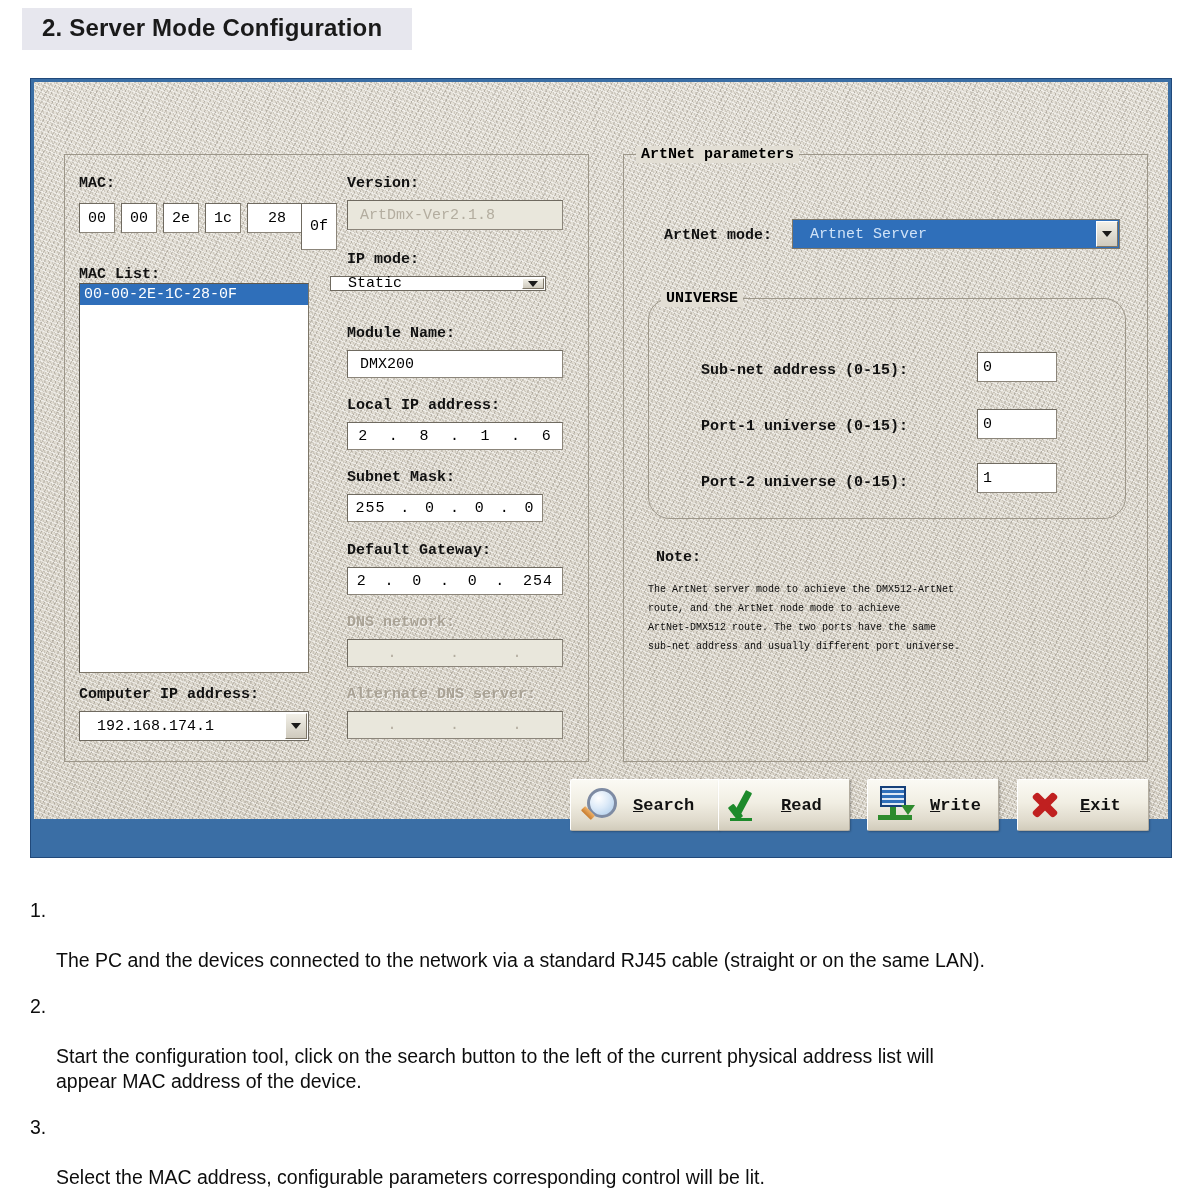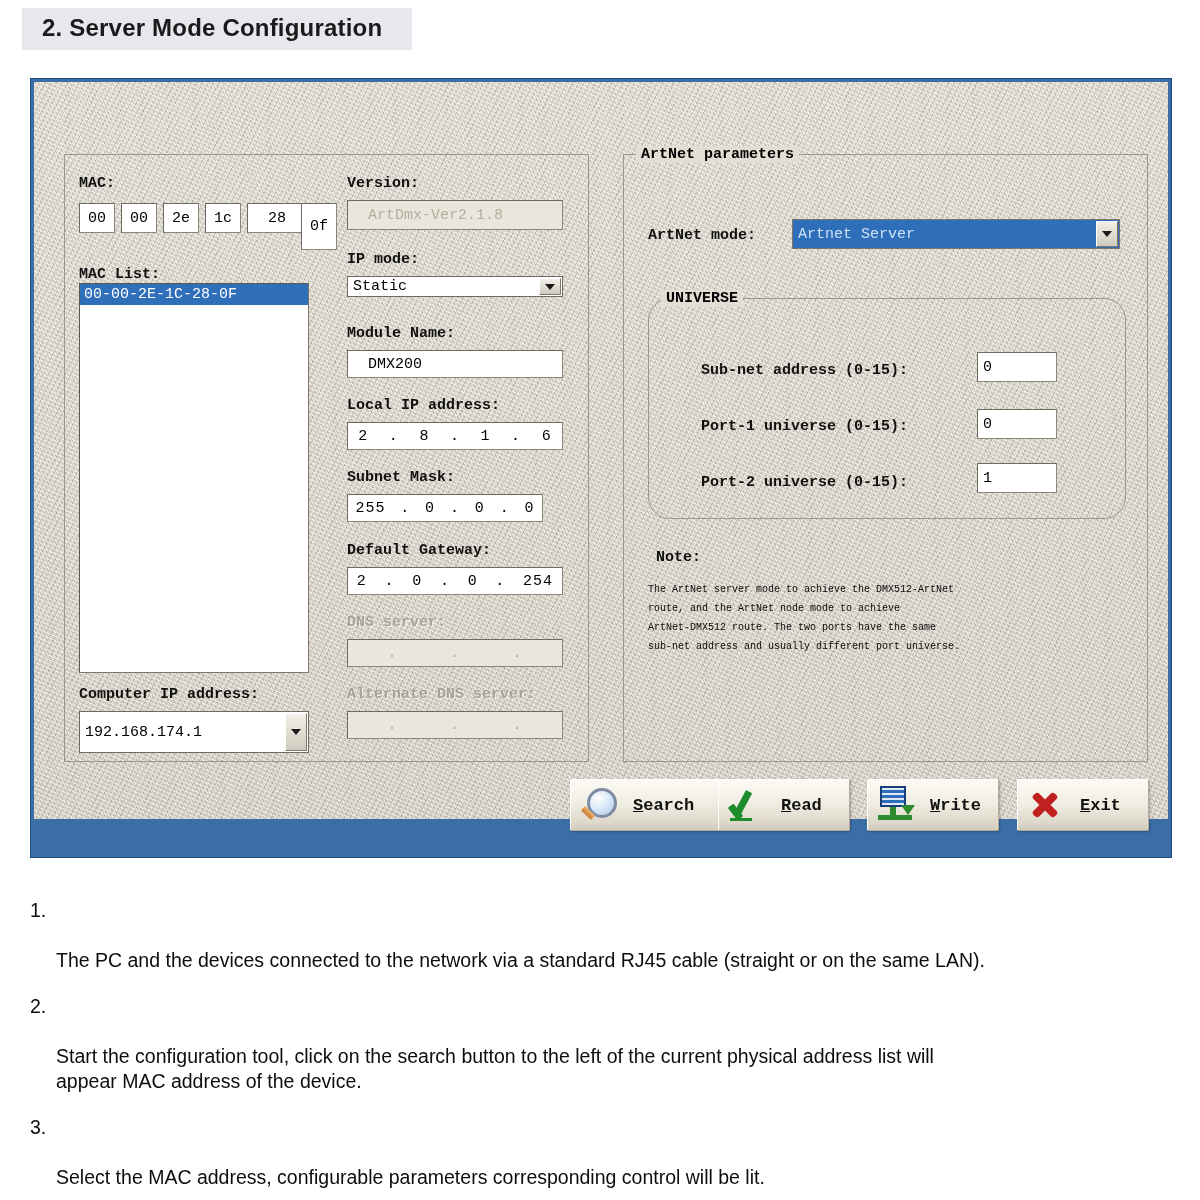--- a/index.html
+++ b/index.html
@@ -184,21 +184,21 @@
     background: #ffffff;
     border: 1px solid #8b857a;
     border-top-color: #6f6a60;
     border-left-color: #6f6a60;
     box-sizing: border-box;
     font-family: "Liberation Mono", monospace;
     font-size: 15px;
     color: #000000;
     display: flex;
     align-items: center;
-    padding-left: 20px;
+    padding-left: 12px;
     white-space: nowrap;
     overflow: hidden;
   }
   .tf.disabled {
     background: #e9e7dc;
     color: #b3ad9f;
   }
   .tf.ipfield {
     justify-content: space-around;
     padding-left: 0;
@@ -213,21 +213,21 @@
   .combo {
     position: absolute;
     background: #ffffff;
     border: 1px solid #6f6a60;
     box-sizing: border-box;
     display: flex;
     align-items: center;
     font-family: "Liberation Mono", monospace;
     font-size: 15px;
     color: #000000;
-    padding-left: 5px;
+    padding-left: 17px;
     white-space: nowrap;
   }
   .combo .arrowbox {
     position: absolute;
     right: 1px; top: 1px; bottom: 1px;
     width: 22px;
     background: linear-gradient(to bottom, #f2f0e8, #cfcabd);
     border: 1px solid #ffffff;
     border-right-color: #7d7668;
     border-bottom-color: #7d7668;
@@ -410,32 +410,32 @@
         <div class="tf mac-octet" style="left:140px; top:48px; width:36px; height:30px;">1c</div>
         <div class="tf mac-octet" style="left:182px; top:48px; width:60px; height:30px;">28</div>
         <div class="tf mac-octet" style="left:236px; top:48px; width:36px; height:47px;">0f</div>
 
         <div class="lbl" style="left:14px; top:103px;margin-top:8px;">MAC List:</div>
         <div class="listbox" style="left:14px; top:128px; width:230px; height:390px;">
           <div class="list-item sel">00-00-2E-1C-28-0F</div>
         </div>
 
         <div class="lbl" style="left:14px; top:531px;">Computer IP address:</div>
-        <div class="combo" style="left:14px; top:556px; width:230px; height:42px;">
+        <div class="combo" style="left:14px; top:556px; width:230px; height:30px;">
           <span>192.168.174.1</span>
           <span class="arrowbox">
               <span class="caret"></span>
             </span>
         </div>
 
         <div class="lbl" style="left:282px; top:20px;">Version:</div>
         <div class="tf disabled" style="left:282px; top:45px; width:216px; height:30px;">ArtDmx-Ver2.1.8</div>
 
         <div class="lbl" style="left:282px; top:96px;">IP mode:</div>
-        <div class="combo" style="left:282px; top:121px; width:216px; height:21px;">
+        <div class="combo" style="left:265px; top:121px; width:216px; height:15px;">
           <span>Static</span>
           <span class="arrowbox">
               <span class="caret"></span>
             </span>
         </div>
 
         <div class="lbl" style="left:282px; top:170px;">Module Name:</div>
         <div class="tf" style="left:282px; top:195px; width:216px; height:28px;">DMX200</div>
 
         <div class="lbl" style="left:282px; top:242px;">Local IP address:</div>
@@ -464,21 +464,21 @@
         <div class="tf ipfield" style="left:282px; top:412px; width:216px; height:28px;">
           <span>2</span>
             <span>.</span>
           <span>0</span>
             <span>.</span>
           <span>0</span>
             <span>.</span>
           <span>254</span>
         </div>
 
-        <div class="lbl dim" style="left:282px; top:459px;">DNS server:</div>
+        <div class="lbl dim" style="left:282px; top:459px;">DNS network:</div>
         <div class="tf disabled ipfield" style="left:282px; top:484px; width:216px; height:28px;">
           <span></span>
             <span>.</span>
           <span></span>
             <span>.</span>
           <span></span>
             <span>.</span>
           <span></span>
         </div>
 
@@ -490,21 +490,21 @@
             <span>.</span>
           <span></span>
             <span>.</span>
           <span></span>
         </div>
       </div>
 
       <div class="group" style="left:589px; top:72px; width:525px; height:608px;">
         <div class="group-title">ArtNet parameters</div>
 
-        <div class="lbl" style="left:24px; top:72px;">ArtNet mode:</div>
+        <div class="lbl" style="left:40px; top:72px;">ArtNet mode:</div>
         <div class="combo selected" style="left:168px; top:64px; width:328px; height:30px;">
           <span>Artnet Server</span>
           <span class="arrowbox">
               <span class="caret"></span>
             </span>
         </div>
 
         <div class="group" style="left:24px; top:143px; width:478px; height:221px; background:transparent;border-radius:22px;">
           <div class="group-title">UNIVERSE</div>
 

